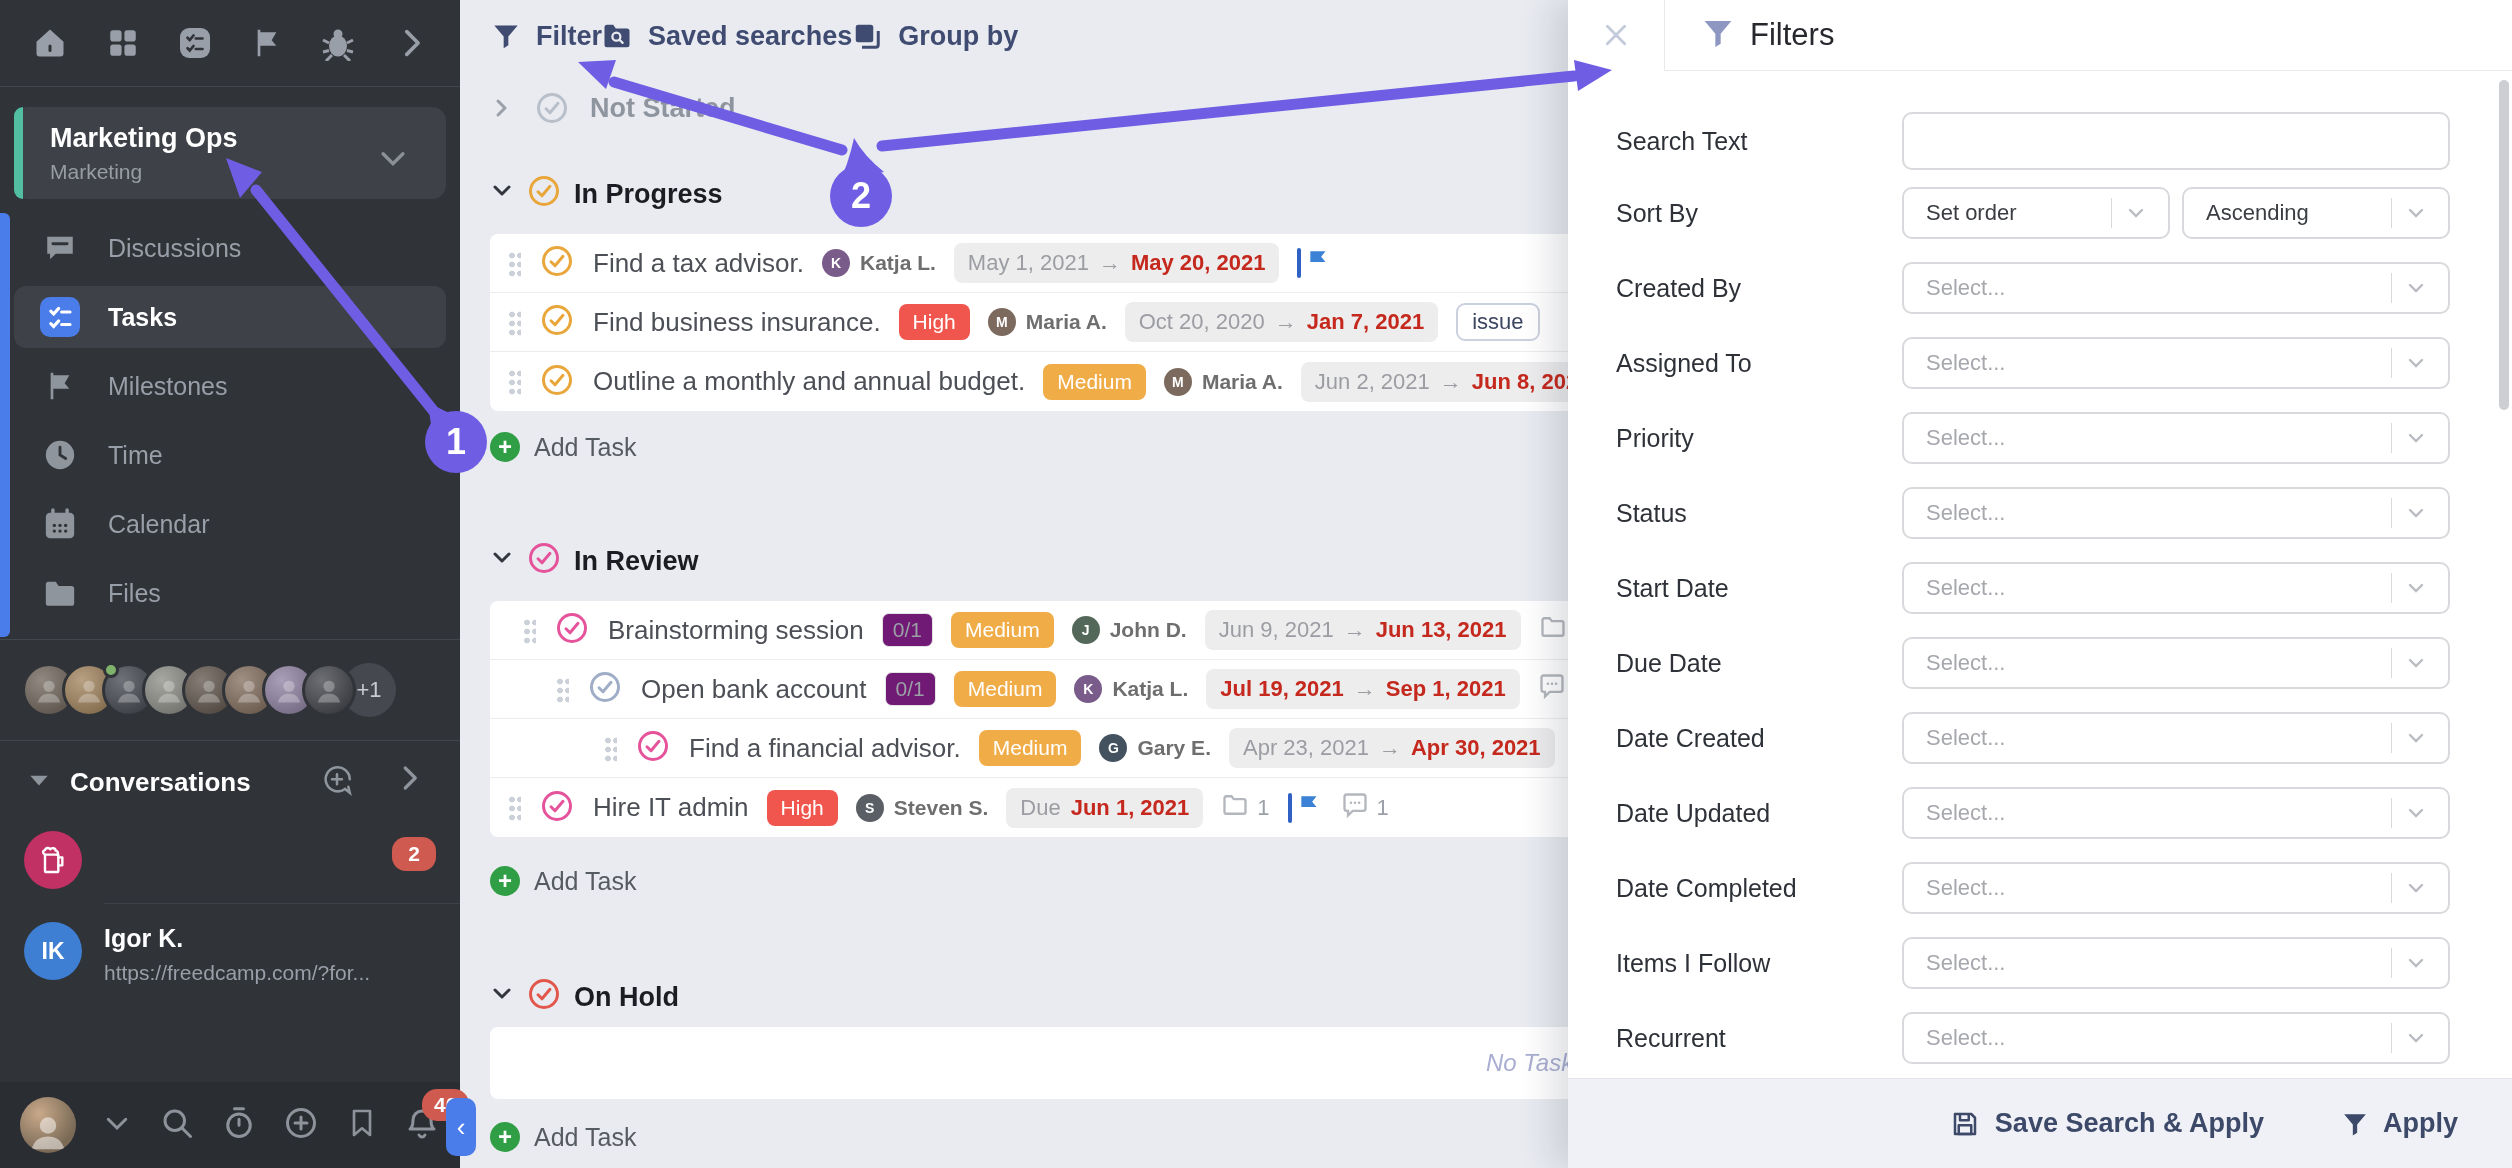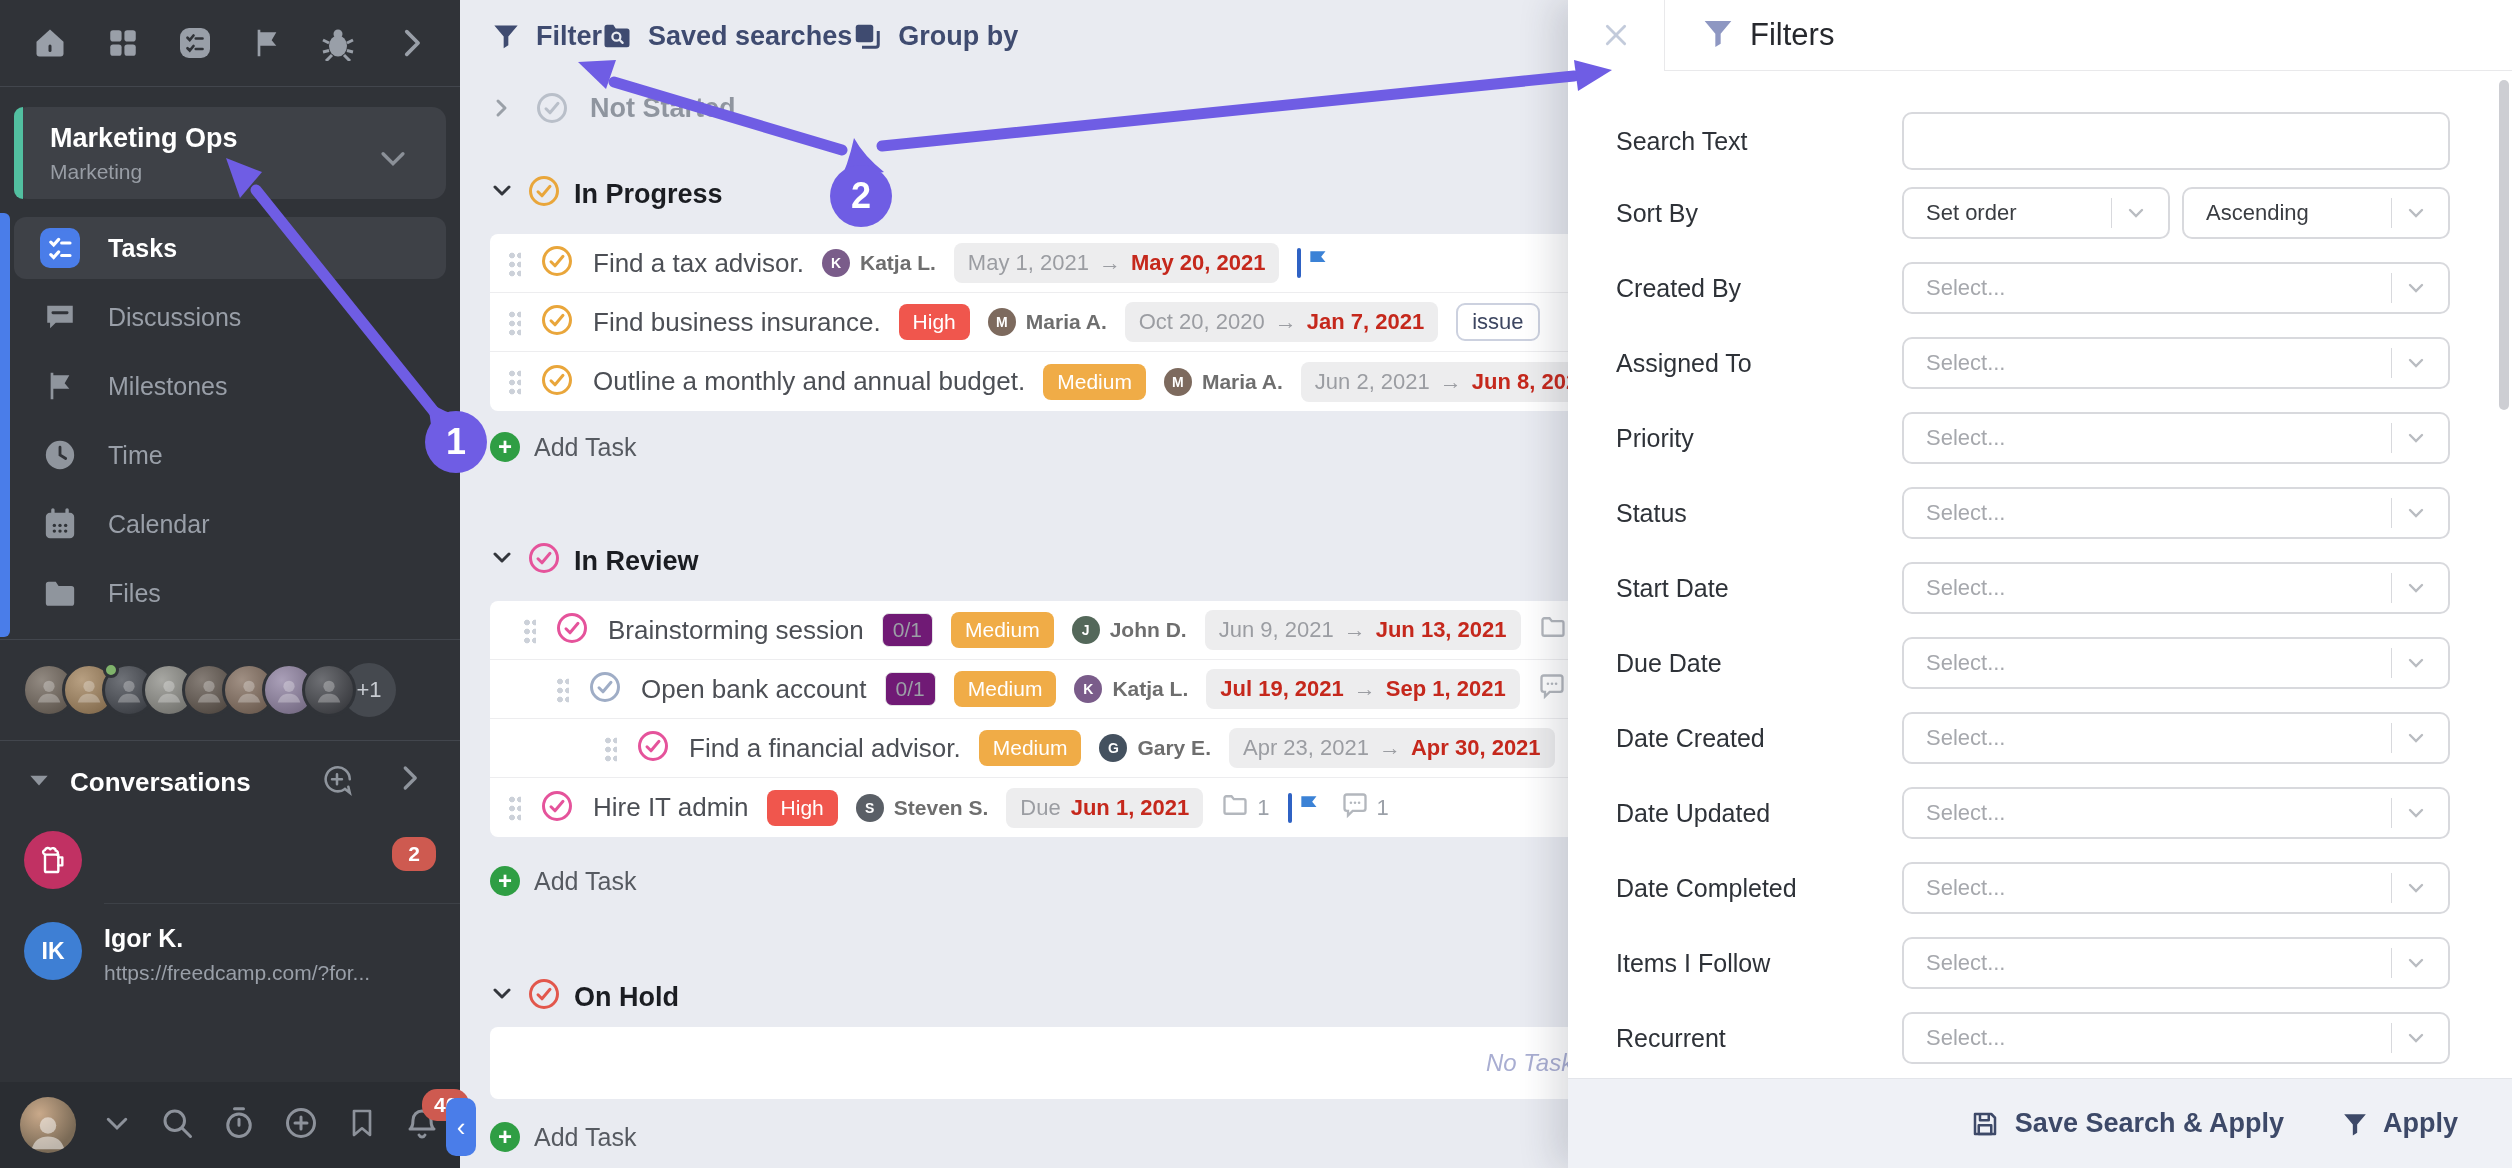--- a/index.html
+++ b/index.html
@@ -89,21 +89,21 @@
   .field { display:flex; align-items:center; margin-bottom:23px; }
   .flabel { width:286px; font-size:25px; color:#2e3238; flex-shrink:0; }
   .fctrl { flex:1; display:flex; gap:12px; }
   .sel { flex:1; height:52px; border:2px solid #d8d9dd; border-radius:10px; display:flex; align-items:center; padding-left:22px; font-size:22px; background:#fff; cursor:pointer; min-width:0; }
   .sel .val { flex:1; color:#a6a8ad; white-space:nowrap; overflow:hidden; }
   .sel.filled .val { color:#3a3d42; }
   .sel-div { width:1px; height:30px; background:#d8d9dd; margin-right:12px; flex-shrink:0; }
   .sel-chev { width:44px; color:#b9bcc1; display:flex; align-items:center; flex-shrink:0; }
   .tinput { flex:1; height:58px; border:2px solid #d8d9dd; border-radius:10px; font-size:22px; padding:0 20px; color:#3a3d42; outline:none; background:#fff; }
   .field.search { margin-bottom:17px; }
-  .panel-foot { height:90px; background:#eff1f6; border-top:1px solid #e3e5ea; display:flex; align-items:center; justify-content:flex-end; gap:58px; padding-right:54px; color:#3d4968; flex-shrink:0; }
+  .panel-foot { height:90px; background:#eff1f6; border-top:1px solid #e3e5ea; display:flex; align-items:center; justify-content:flex-end; gap:78px; padding-right:54px; color:#3d4968; flex-shrink:0; }
   .foot-btn { display:flex; align-items:center; gap:15px; font-size:27px; font-weight:600; cursor:pointer; }
   .panel-scroll { position:absolute; right:3px; top:80px; width:10px; height:330px; background:#cdced3; border-radius:5px; cursor:pointer; }
 
   
   .overlay { position:absolute; left:0; top:0; width:2512px; height:1168px; z-index:20; pointer-events:none; }
 </style>
 </head>
 <body>
 
 <div class="stage">
@@ -153,37 +153,37 @@
     <div class="workspace">
       <div class="ws-name">Marketing Ops</div>
       <div class="ws-sub">Marketing</div>
       <span class="ws-chev"><svg width="34" height="34" viewBox="0 0 24 24" fill="none" stroke="currentColor" stroke-width="2.4" stroke-linecap="round">
             <path d="M5 9l7 7 7-7"></path>
           </svg></span>
     </div>
 
     <nav class="nav">
       <div class="proj-bar"></div>
-    <div class="nav-item active">
+    <div class="nav-item">
+          <span class="nav-ic">
+            <svg width="34" height="34" viewBox="0 0 24 24" fill="currentColor">
+              <path d="M3 4h18v12H9l-4 4v-4H3z"></path>
+              <rect x="6" y="8" width="12" height="2" rx="1" fill="#303338"></rect>
+            </svg>
+          </span>
+          <span>Discussions</span>
+        </div>
+        <div class="nav-item active">
           <span class="nav-ic boxed">
             <svg width="40" height="40" viewBox="0 0 24 24">
               <rect x="1.5" y="1.5" width="21" height="21" rx="6" fill="#4a7de9"></rect>
               <path d="M6.5 8.5l1.7 1.7 3-3.4M13 9h5M6.5 16l1.7 1.7 3-3.4M13 16.5h5" stroke="#fff" stroke-width="1.9" fill="none" stroke-linecap="round"></path>
             </svg>
           </span>
           <span>Tasks</span>
-        </div>
-        <div class="nav-item">
-          <span class="nav-ic">
-            <svg width="34" height="34" viewBox="0 0 24 24" fill="currentColor">
-              <path d="M3 4h18v12H9l-4 4v-4H3z"></path>
-              <rect x="6" y="8" width="12" height="2" rx="1" fill="#303338"></rect>
-            </svg>
-          </span>
-          <span>Discussions</span>
         </div>
         <div class="nav-item">
           <span class="nav-ic">
             <svg width="32" height="32" viewBox="0 0 24 24" fill="currentColor">
               <path d="M5 2v20h2v-8h12l-3.5-4L19 4H7V2z"></path>
             </svg>
           </span>
           <span>Milestones</span>
         </div>
         <div class="nav-item">

